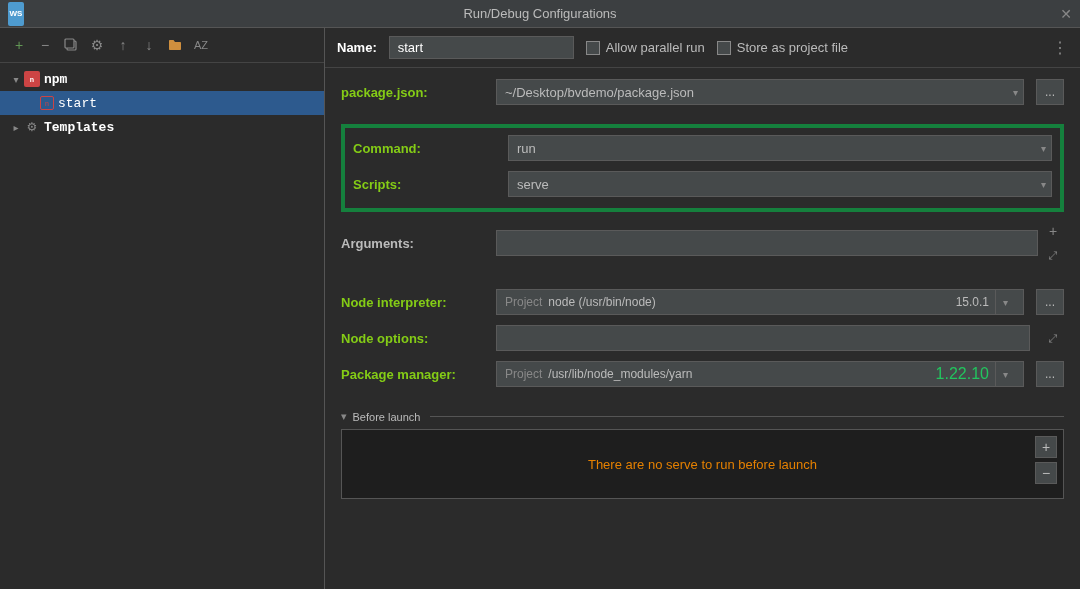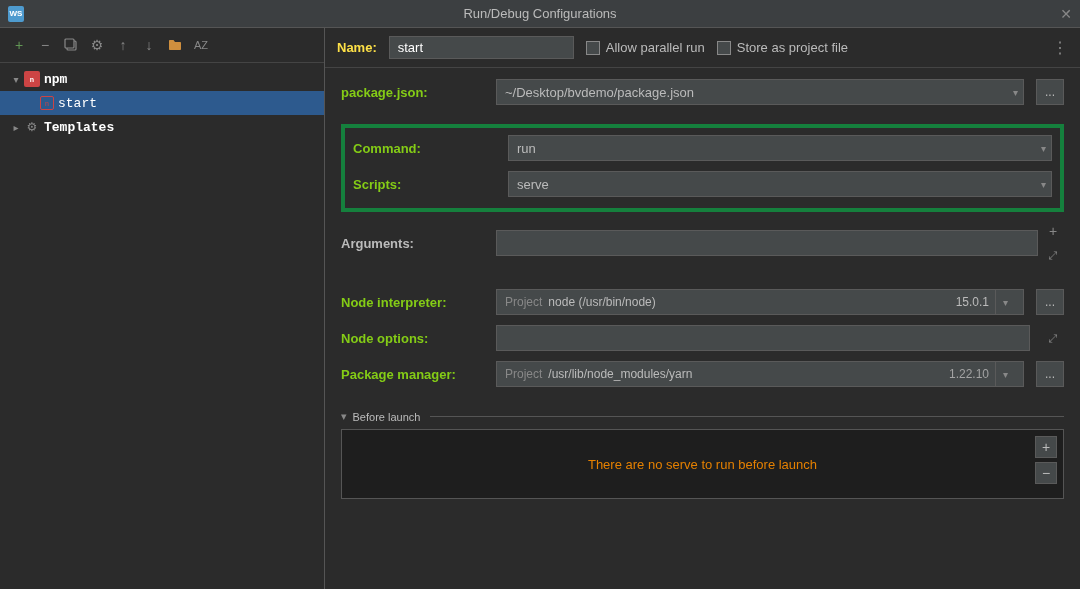--- a/index.html
+++ b/index.html
@@ -27,21 +27,21 @@
       flex-shrink: 0;
     }
     .title-bar-title {
       color: #bbbbbb;
       font-size: 13px;
     }
     .title-bar-icon {
       position: absolute;
       left: 8px;
       width: 16px;
-      height: 16px;
+      height: 24px;
       background: #4e9bcf;
       border-radius: 2px;
       display: flex; align-items: center; justify-content: center;
       font-size: 9px; color: white; font-weight: bold;
     }
     .title-bar-close {
       position: absolute;
       right: 8px;
       color: #888;
       font-size: 14px;
@@ -167,21 +167,21 @@
     
     .config-header {
       display: flex;
       align-items: center;
       padding: 8px 12px;
       border-bottom: 1px solid #444;
       gap: 12px;
       flex-shrink: 0;
     }
     .config-header-label {
-      color: #fde047;
+      color: #ffffff;
       font-weight: bold;
     }
     .config-name-input {
       background: #45494a;
       border: 1px solid #5a5a5a;
       color: #ffffff;
       padding: 3px 8px;
       width: 185px;
       font-size: 13px;
       outline: none;
@@ -382,22 +382,22 @@
       background: #45494a;
       border: 1px solid #5a5a5a;
       height: 26px;
       display: flex;
       align-items: center;
       padding: 0 8px;
       gap: 6px;
     }
     .pkg-version {
       margin-left: auto;
-      color: #a3a3a3;
-      font-size: 12px;
+      color: #22c55e;
+      font-size: 16px;
     }
 
     
     .env-display {
       flex: 1;
       background: #45494a;
       border: 1px solid #5a5a5a;
       height: 26px;
       display: flex;
       align-items: center;

